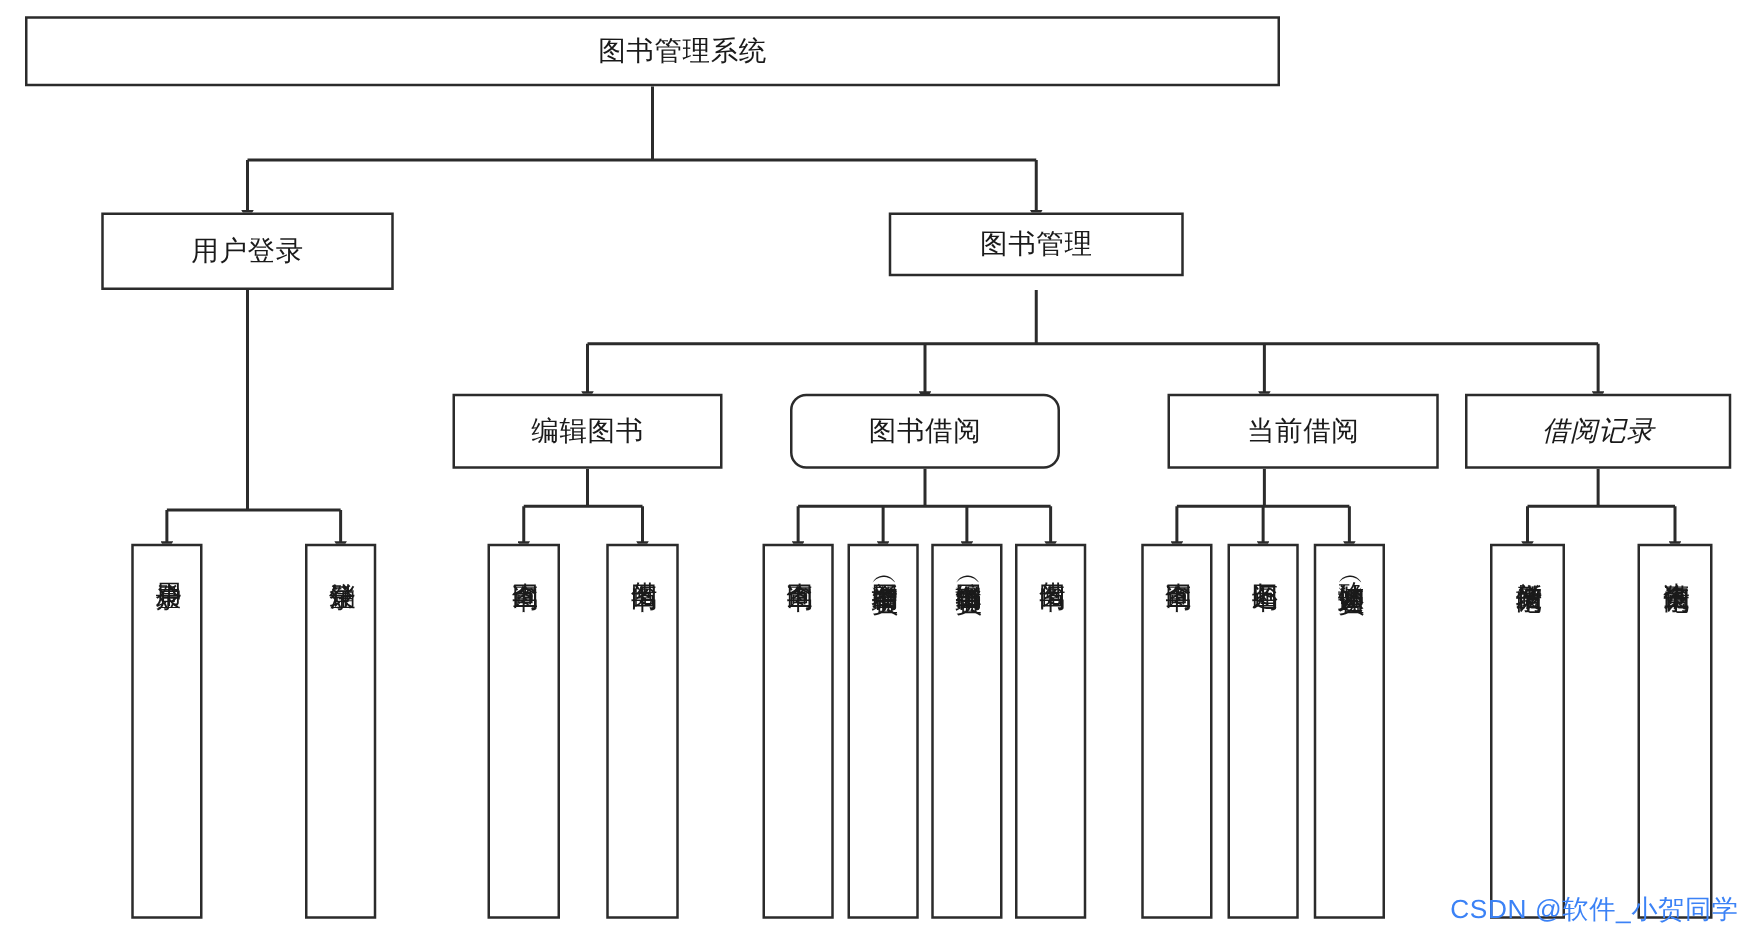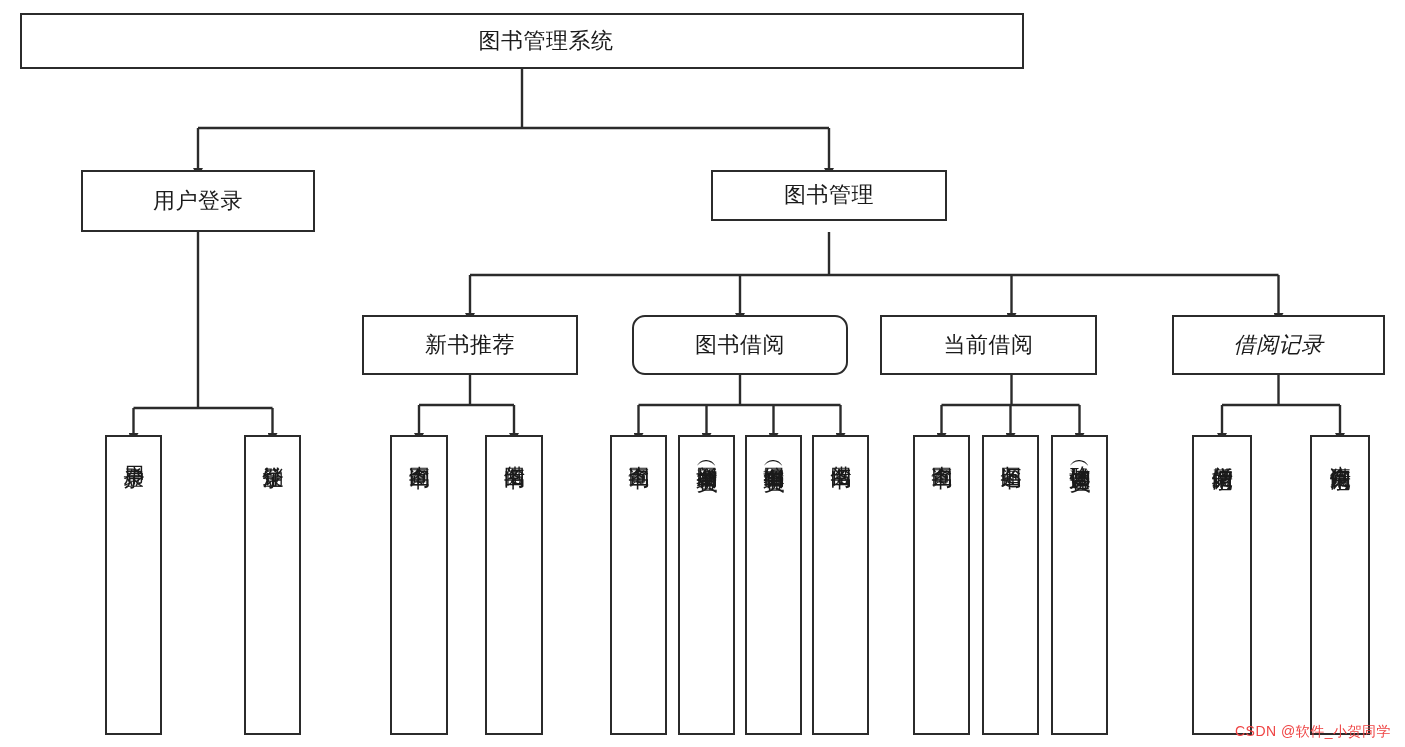--- a/index.html
+++ b/index.html
@@ -59,22 +59,22 @@
     text-orientation: upright;
     font-size: 21px;
     line-height: 1.18;
     letter-spacing: 1px;
     white-space: nowrap;
   }
   .watermark {
     position: absolute;
     right: 14px;
     bottom: 6px;
-    font-size: 14px;
-    color: #ef4444;
+    font-size: 21px;
+    color: #3b82f6;
     letter-spacing: 0.5px;
     z-index: 3;
     white-space: nowrap;
     font-family: "Liberation Sans", "DejaVu Sans", sans-serif;
   }
 </style>
 </head>
 <body>
 
 <div id="canvas">
@@ -126,26 +126,26 @@
       <div class="node h" style="left: 20px; top: 13px; width: 1004px; height: 56px; padding-left: 48px;">
         <span class="node-label">图书管理系统</span>
       </div>
       <div class="node h" style="left: 81px; top: 170px; width: 234px; height: 62px;">
         <span class="node-label">用户登录</span>
       </div>
       <div class="node h" style="left: 711px; top: 170px; width: 236px; height: 51px;">
         <span class="node-label">图书管理</span>
       </div>
       <div class="node h" style="left: 362px; top: 315px; width: 216px; height: 60px;">
-        <span class="node-label">新书推荐</span>
+        <span class="node-label">编辑图书</span>
       </div>
       <div class="node h" style="left: 632px; top: 315px; width: 216px; height: 60px; border-radius: 13px;">
         <span class="node-label">图书借阅</span>
       </div>
-      <div class="node h" style="left: 880px; top: 315px; width: 217px; height: 60px;">
+      <div class="node h" style="left: 934px; top: 315px; width: 217px; height: 60px;">
         <span class="node-label">当前借阅</span>
       </div>
       <div class="node h" style="left: 1172px; top: 315px; width: 213px; height: 60px; font-style: italic;">
         <span class="node-label">借阅记录</span>
       </div>
       <div class="node v" style="left: 105px; top: 435px; width: 57px; height: 300px;">
         <span class="node-label">用户登录</span>
       </div>
       <div class="node v" style="left: 244px; top: 435px; width: 57px; height: 300px;">
         <span class="node-label">注销登录</span>

